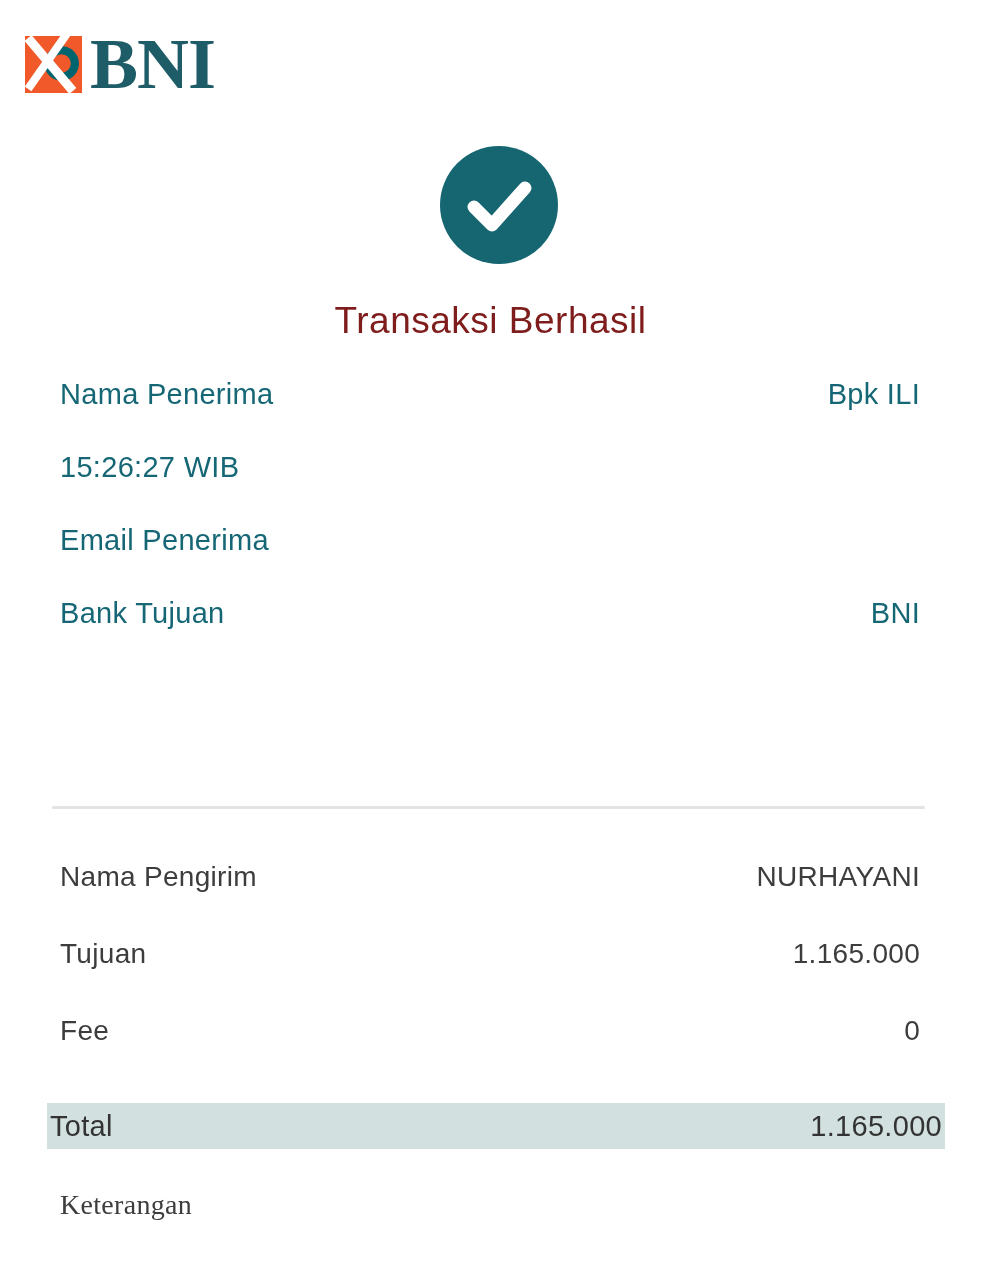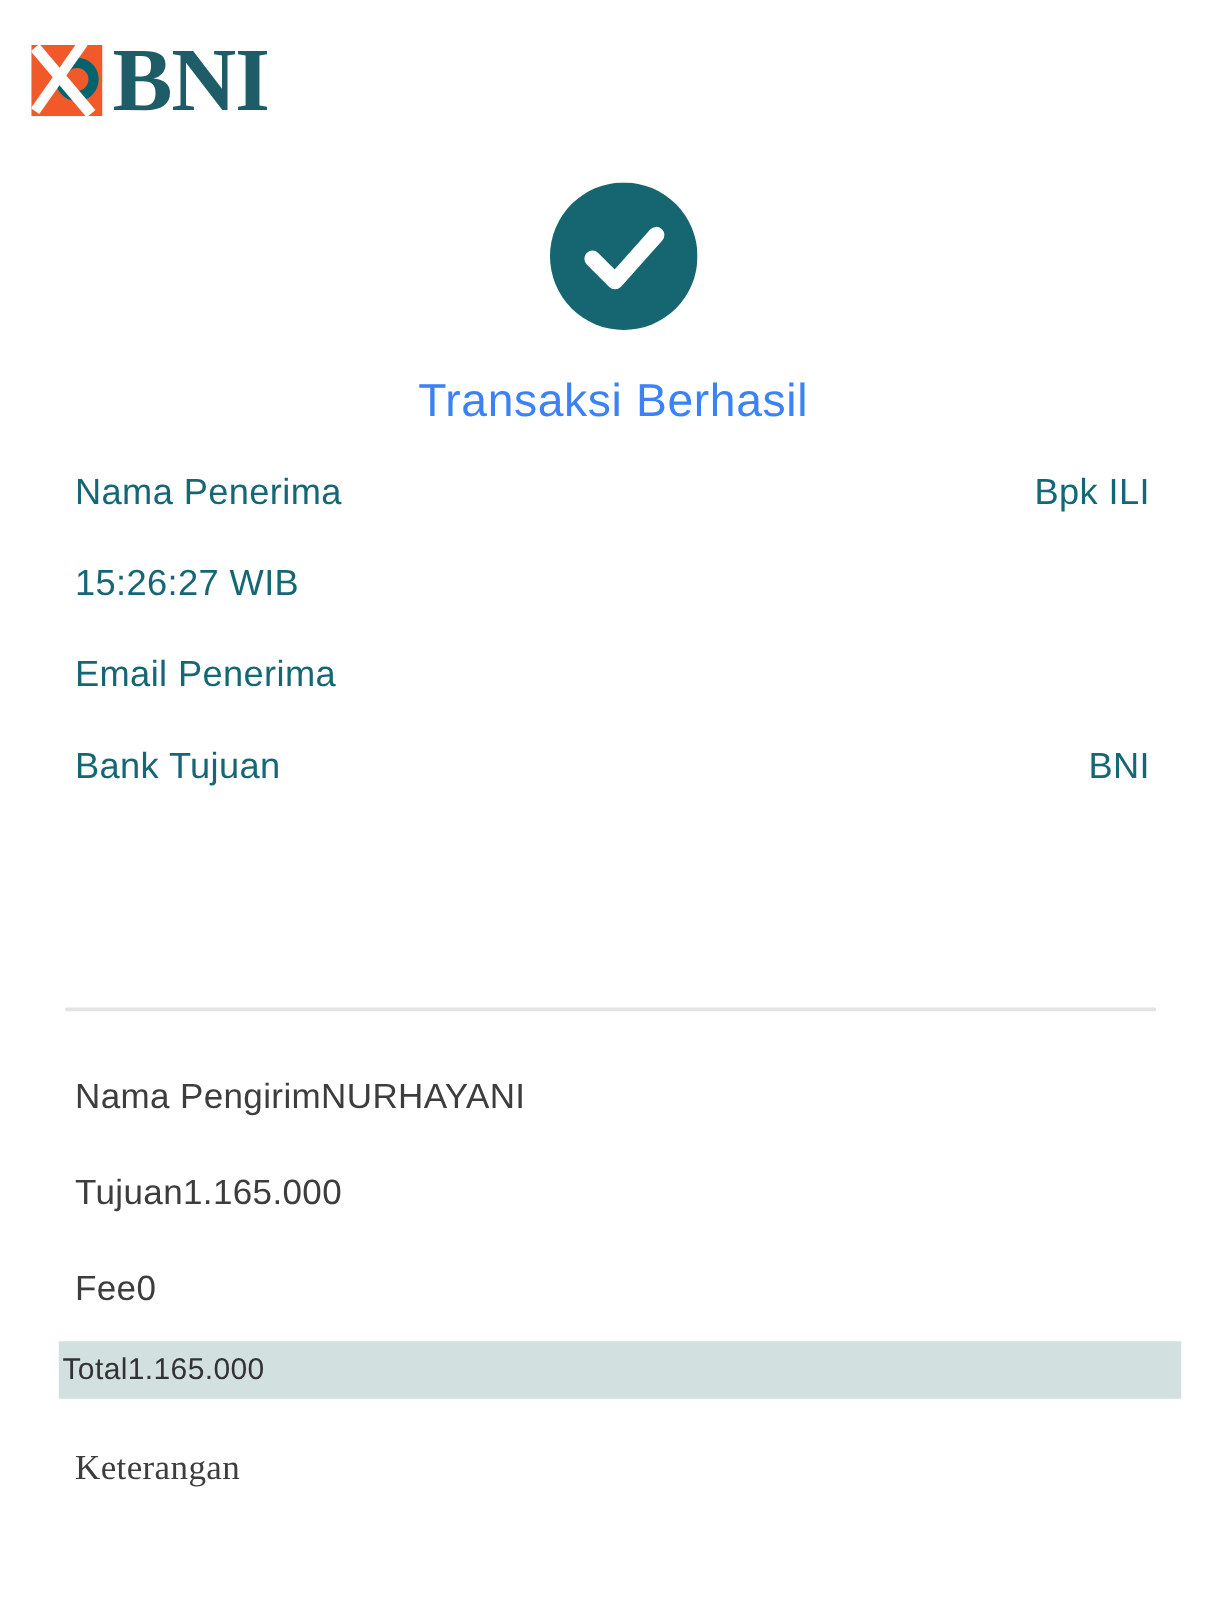--- a/index.html
+++ b/index.html
@@ -28,21 +28,21 @@
   }
 
   
   .success { position: absolute; left: 440px; top: 146px; width: 118px; height: 118px; }
 
   
   .title {
     position: absolute; top: 300px; left: 0; width: 100%;
     text-align: center;
     font-size: 37px; font-weight: 500;
-    color: #3b82f6;
+    color: #7f1d1d;
     letter-spacing: 0.5px;
   }
 
   
   .details { position: absolute; top: 358px; left: 60px; width: 860px; }
   .details .row {
     height: 73px;
     display: flex; justify-content: space-between; align-items: center;
     color: var(--teal-text);
     font-size: 29px;
@@ -51,31 +51,31 @@
 
   .divider {
     position: absolute; top: 806px; left: 52px; width: 873px; height: 3px;
     background: #e3e3e3; border-radius: 2px;
   }
 
   
   .summary { position: absolute; top: 838px; left: 60px; width: 860px; }
   .summary .row {
     height: 77px;
-    display: flex; align-items: center;
+    display: flex; justify-content: space-between; align-items: center;
     color: var(--dark-text);
     font-size: 28px;
     letter-spacing: 0.3px;
   }
   .summary .row.total {
     height: 46px;
-    margin: 4px -25px 0 -13px;
+    margin: 34px -25px 0 -13px;
     padding: 0 3px;
     background: var(--total-bg);
-    font-size: 24px;
+    font-size: 29px;
     color: #333333;
   }
   .summary .row:last-child { margin-top: 17px; font-family: Liberation Serif, serif; }
 </style>
 </head>
 <body style="--teal-text: #166775; --dark-text: #3D3D3D; --total-bg: #D2E0DF;">
 
 <div class="logo">
   <svg class="logo-mark" viewBox="0 0 56 56" xmlns="http://www.w3.org/2000/svg" aria-hidden="true">
     <rect x="0" y="0" width="56" height="56" fill="#F1592A"></rect>

